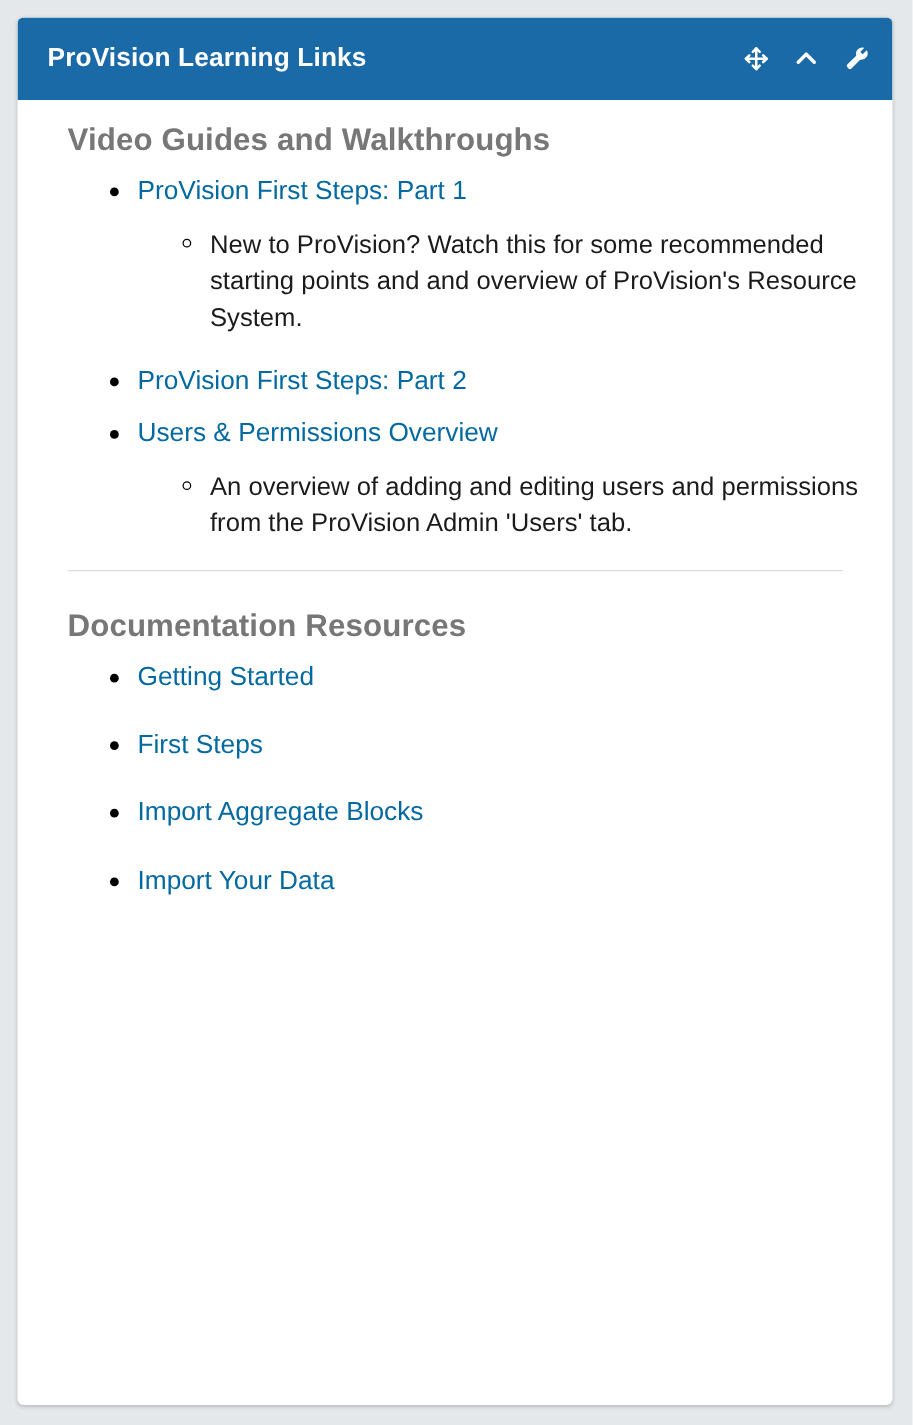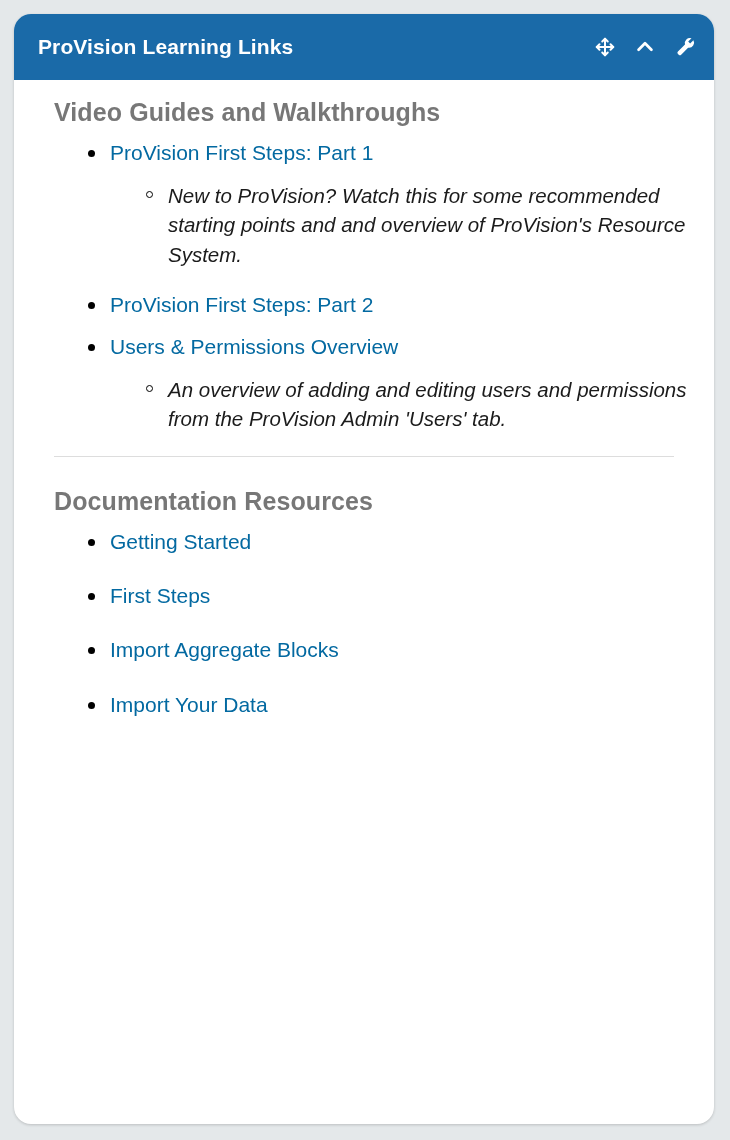--- a/index.html
+++ b/index.html
@@ -14,21 +14,21 @@
     -webkit-font-smoothing: antialiased;
   }
 
   .widget {
     position: absolute;
     left: 14px;
     top: 14px;
     width: 700px;
     height: 1110px;
     background: #ffffff;
-    border-radius: 17px;
+    border-radius: 5px;
     box-shadow: 0 1px 3px rgba(0,0,0,0.18);
     overflow: hidden;
     display: flex;
     flex-direction: column;
   }
 
   .widget-header {
     height: 66px;
     background: #1a6aa8;
     display: flex;
@@ -99,21 +99,20 @@
     color: #0369a1;
     font-size: 21px;
     text-decoration: none;
     line-height: 1.35;
   }
 
   ul.level2 {
     list-style: none;
     margin: 14px 0 22px 0;
     padding: 0 0 0 58px;
-    font-style: italic;
   }
   ul.level2 > li {
     position: relative;
   }
   ul.level2 > li:before {
     content: "";
     position: absolute;
     left: -22px;
     top: 10px;
     width: 7px;

